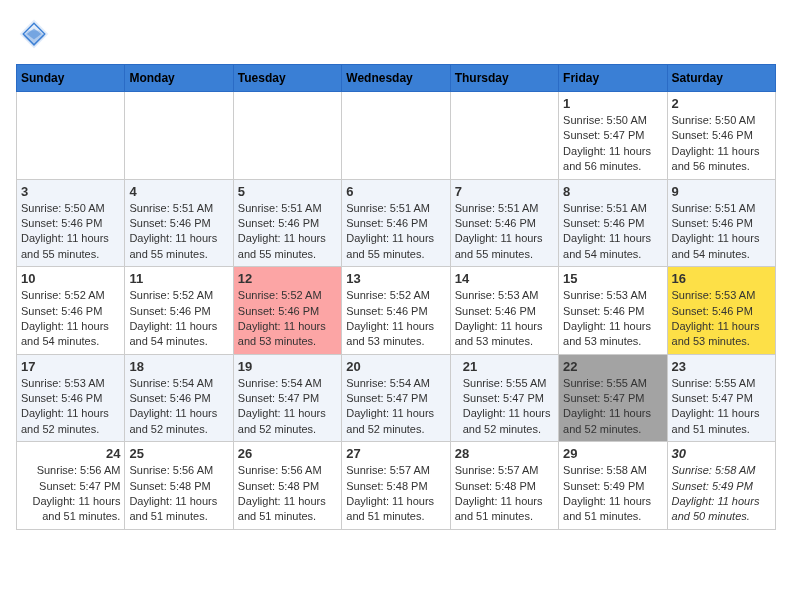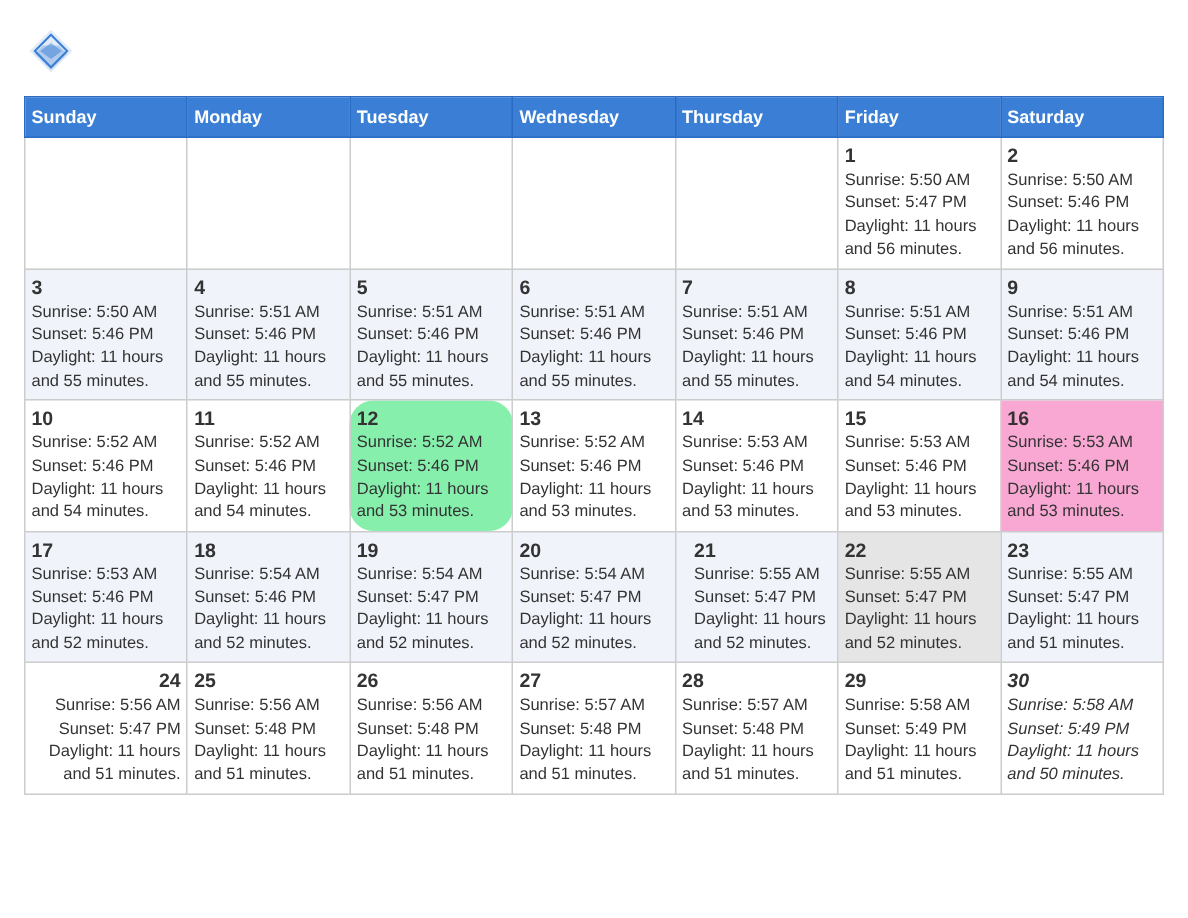--- a/index.html
+++ b/index.html
@@ -42,21 +42,21 @@
       font-size: 14px;
       color: #555;
     }
     table {
       width: 100%;
       border-collapse: collapse;
       table-layout: fixed;
     }
     thead tr th {
       background: #3a7fd5;
-      color: #ffffff;
+      color: #000000;
       font-size: 12px;
       font-weight: bold;
       padding: 6px 4px;
       text-align: left;
       border: 1px solid #2a6bc5;
     }
     tbody tr td {
       border: 1px solid #ccc;
       vertical-align: top;
       padding: 4px;
@@ -165,37 +165,37 @@
       </tr>
       <tr>
         <td style="background: rgb(255, 255, 255);">
           <div class="day-num">10</div>
           <div class="day-info">Sunrise: 5:52 AM<br>Sunset: 5:46 PM<br>Daylight: 11 hours and 54 minutes.</div>
         </td>
         <td style="background: rgb(255, 255, 255);">
           <div class="day-num">11</div>
           <div class="day-info">Sunrise: 5:52 AM<br>Sunset: 5:46 PM<br>Daylight: 11 hours and 54 minutes.</div>
         </td>
-        <td style="background: #86efac; border-radius: 16px;">
+        <td style="background: #fca5a5;">
           <div class="day-num">12</div>
           <div class="day-info">Sunrise: 5:52 AM<br>Sunset: 5:46 PM<br>Daylight: 11 hours and 53 minutes.</div>
         </td>
         <td style="background: rgb(255, 255, 255);">
           <div class="day-num">13</div>
           <div class="day-info">Sunrise: 5:52 AM<br>Sunset: 5:46 PM<br>Daylight: 11 hours and 53 minutes.</div>
         </td>
         <td style="background: rgb(255, 255, 255);">
           <div class="day-num">14</div>
           <div class="day-info">Sunrise: 5:53 AM<br>Sunset: 5:46 PM<br>Daylight: 11 hours and 53 minutes.</div>
         </td>
         <td style="background: rgb(255, 255, 255);">
           <div class="day-num">15</div>
           <div class="day-info">Sunrise: 5:53 AM<br>Sunset: 5:46 PM<br>Daylight: 11 hours and 53 minutes.</div>
         </td>
-        <td style="background: #f9a8d4;">
+        <td style="background: #fde047;">
           <div class="day-num">16</div>
           <div class="day-info">Sunrise: 5:53 AM<br>Sunset: 5:46 PM<br>Daylight: 11 hours and 53 minutes.</div>
         </td>
       </tr>
       <tr>
         <td style="background: rgb(240, 244, 250);">
           <div class="day-num">17</div>
           <div class="day-info">Sunrise: 5:53 AM<br>Sunset: 5:46 PM<br>Daylight: 11 hours and 52 minutes.</div>
         </td>
         <td style="background: rgb(240, 244, 250);">
@@ -207,21 +207,21 @@
           <div class="day-info">Sunrise: 5:54 AM<br>Sunset: 5:47 PM<br>Daylight: 11 hours and 52 minutes.</div>
         </td>
         <td style="background: rgb(240, 244, 250);">
           <div class="day-num">20</div>
           <div class="day-info">Sunrise: 5:54 AM<br>Sunset: 5:47 PM<br>Daylight: 11 hours and 52 minutes.</div>
         </td>
         <td style="background: rgb(240, 244, 250); padding-left: 12px;">
           <div class="day-num">21</div>
           <div class="day-info">Sunrise: 5:55 AM<br>Sunset: 5:47 PM<br>Daylight: 11 hours and 52 minutes.</div>
         </td>
-        <td style="background: #e5e5e5;">
+        <td style="background: #a3a3a3;">
           <div class="day-num">22</div>
           <div class="day-info">Sunrise: 5:55 AM<br>Sunset: 5:47 PM<br>Daylight: 11 hours and 52 minutes.</div>
         </td>
         <td style="background: rgb(240, 244, 250); margin-top: 37px;">
           <div class="day-num">23</div>
           <div class="day-info">Sunrise: 5:55 AM<br>Sunset: 5:47 PM<br>Daylight: 11 hours and 51 minutes.</div>
         </td>
       </tr>
       <tr>
         <td style="background: rgb(255, 255, 255); text-align: right;">

